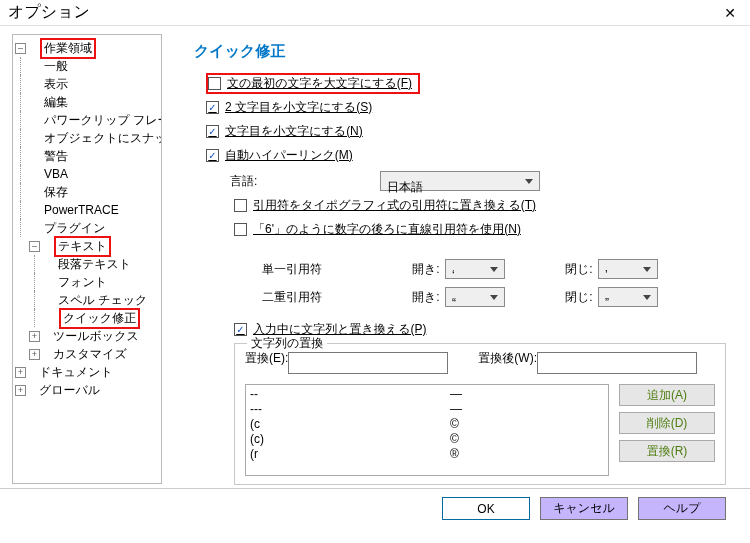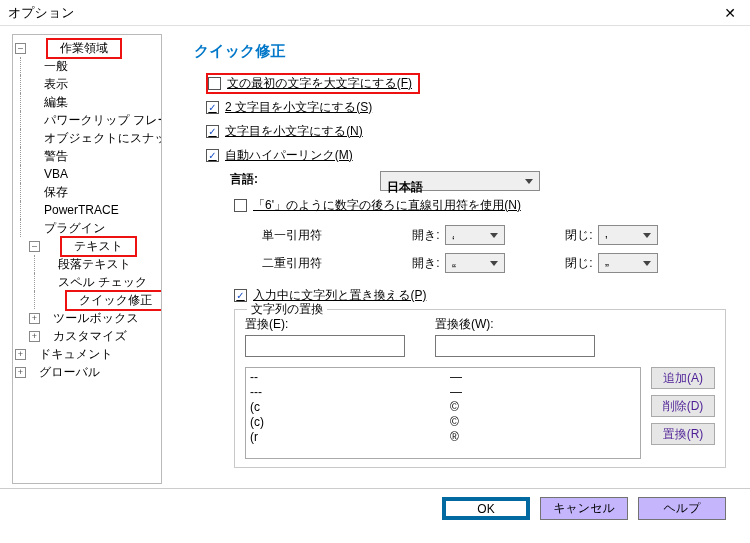--- a/index.html
+++ b/index.html
@@ -14,21 +14,21 @@
     overflow: hidden;
   }
   .titlebar {
     height: 26px;
     display: flex;
     align-items: center;
     justify-content: space-between;
     padding: 0 0 0 8px;
     border-bottom: 1px solid #e0e0e0;
   }
-  .title { font-size: 13px; }
+  .title { font-size: 16px; }
   .close-btn {
     width: 40px; height: 26px;
     display: flex; align-items: center; justify-content: center;
     font-size: 14px;
   }
   .body-wrap {
     display: flex;
     padding: 8px 12px 4px 12px;
     height: 462px;
     gap: 8px;
@@ -54,22 +54,22 @@
     text-align: center;
     margin-right: 3px;
     color: #555;
     background: #fff;
     flex-shrink: 0;
   }
   .tree-dotspace { width: 14px; flex-shrink: 0; border-left: 1px dotted #999; height: 18px; margin-left: 5px; }
   .tree-label { padding-left: 2px; margin-left: 8px; }
   .hl-red {
     border: 2px solid #e11;
-    padding: 0 12px;
-    margin: -1px 17px;
+    padding: 0 2px;
+    margin: -1px 11px;
   }
   .content {
     flex: 1;
     border: 0;
     padding: 4px 8px 0 8px;
     position: relative;
   }
   .heading {
     color: #0077c8;
     font-weight: bold;
@@ -90,22 +90,21 @@
     margin-right: 6px;
     display: inline-flex;
     align-items: center; justify-content: center;
     font-size: 10px;
     color: #1a4fc3;
     flex-shrink: 0;
   }
   .label-row {
     margin: 6px 0 4px 52px;
     display: flex;
-    align-items: flex-start;
-    font-weight: bold;
+    align-items: center;
   }
   .sel {
     border: 1px solid #8a8a8a;
     background: #efefef;
     height: 20px;
     display: inline-flex;
     align-items: center;
     padding: 12px 18px 0 6px;
     position: relative;
     min-width: 60px;
@@ -113,21 +112,21 @@
   .sel::after {
     content: "";
     position: absolute;
     right: 6px; top: 7px;
     border-left: 4px solid transparent;
     border-right: 4px solid transparent;
     border-top: 5px solid #444;
   }
   .quote-grid {
     margin-left: 84px;
-    margin-top: 6px;
+    margin-top: 16px;
   }
   .quote-row {
     display: flex;
     align-items: center;
     height: 28px;
   }
   .quote-row .ql { width: 150px; }
   .quote-row .lab { width: 33px; }
   .quote-row .sel { margin-right: 60px; }
   .group {
@@ -139,21 +138,21 @@
   .group-title {
     position: absolute;
     top: -9px; left: 12px;
     background: #fff;
     padding: 0 4px;
   }
   .pair-inputs {
     display: flex;
     gap: 30px;
   }
-  .col-in { display: flex; flex-direction: column; }
+  .col-in { display: flex; }
   .txt-in {
     border: 1px solid #777;
     height: 22px;
     width: 160px;
     margin-top: 2px;
   }
   .listbtn {
     display: flex;
     margin-top: 10px;
     gap: 10px;
@@ -164,40 +163,40 @@
     height: 92px;
     overflow: auto;
     padding: 2px 4px;
   }
   .list-line { display: flex; height: 15px; }
   .list-line .a { width: 200px; }
   .btncol { display: flex; flex-direction: column; gap: 6px; }
   .btn {
     border: 1px solid #aaa;
     background: #e6e6e6;
-    color: #4c1d95;
-    width: 64px; height: 22px;
+    color: #4d7c0f;
+    width: 96px; height: 22px;
     display: flex; align-items: center; justify-content: center;
   }
   .bottom {
     height: 40px;
     border-top: 1px solid #ccc;
     display: flex;
     justify-content: flex-end;
     align-items: center;
     gap: 10px;
     padding-right: 24px;
   }
   .bbtn {
     width: 88px; height: 23px;
     border: 1px solid #737373;
     background: #c4b5fd;
     display: flex; align-items: center; justify-content: center;
   }
-  .bbtn.primary { border: 4px solid #0369a1; background: #fff; color: #000; }
+  .bbtn.primary { border: 1px solid #0369a1; background: #fff; color: #000; }
   .red-wrap { border: 2px solid #e11; display: inline-flex; padding: 0 6px 0 0; align-items: center; }
 </style>
 </head>
 <body>
 
 <div class="titlebar">
   <div class="title">オプション</div>
   <div class="close-btn">✕</div>
 </div>
 
@@ -248,20 +247,24 @@
         <span class="tree-dotspace"></span>
         <span class="tree-label">プラグイン</span>
       </div>
     <div class="tree-row" style="margin-left:14px">
         <span class="tree-toggle">–</span>
         <span class="tree-label hl-red">テキスト</span>
       </div>
     <div class="tree-row" style="margin-left:14px">
         <span class="tree-dotspace"></span>
         <span class="tree-label">段落テキスト</span>
+      </div>
+    <div class="tree-row" style="margin-left:14px">
+        <span class="tree-dotspace"></span>
+        <span class="tree-label">フォント</span>
       </div>
     <div class="tree-row" style="margin-left:14px">
         <span class="tree-dotspace"></span>
         <span class="tree-label">スペル チェック</span>
       </div>
     <div class="tree-row" style="margin-left:14px">
         <span class="tree-dotspace"></span>
         <span class="tree-label hl-red">クイック修正</span>
       </div>
     <div class="tree-row" style="margin-left:14px">
@@ -304,20 +307,24 @@
       <span>自動ハイパーリンク(M)</span>
     </div>
 
     <div class="label-row">
       <span style="width:150px">言語:</span>
       <span class="sel" style="min-width:160px">
           <span>日本語</span>
         </span>
     </div>
 
+    <div class="chk-row lv2">
+      <span class="chk"></span>
+      <span>引用符をタイポグラフィ式の引用符に置き換える(T)</span>
+    </div>
     <div class="chk-row lv2">
       <span class="chk"></span>
       <span>「6'」のように数字の後ろに直線引用符を使用(N)</span>
     </div>
 
     <div class="quote-grid">
       <div class="quote-row">
         <span class="ql">単一引用符</span>
         <span class="lab">開き:</span>
         <span class="sel">

